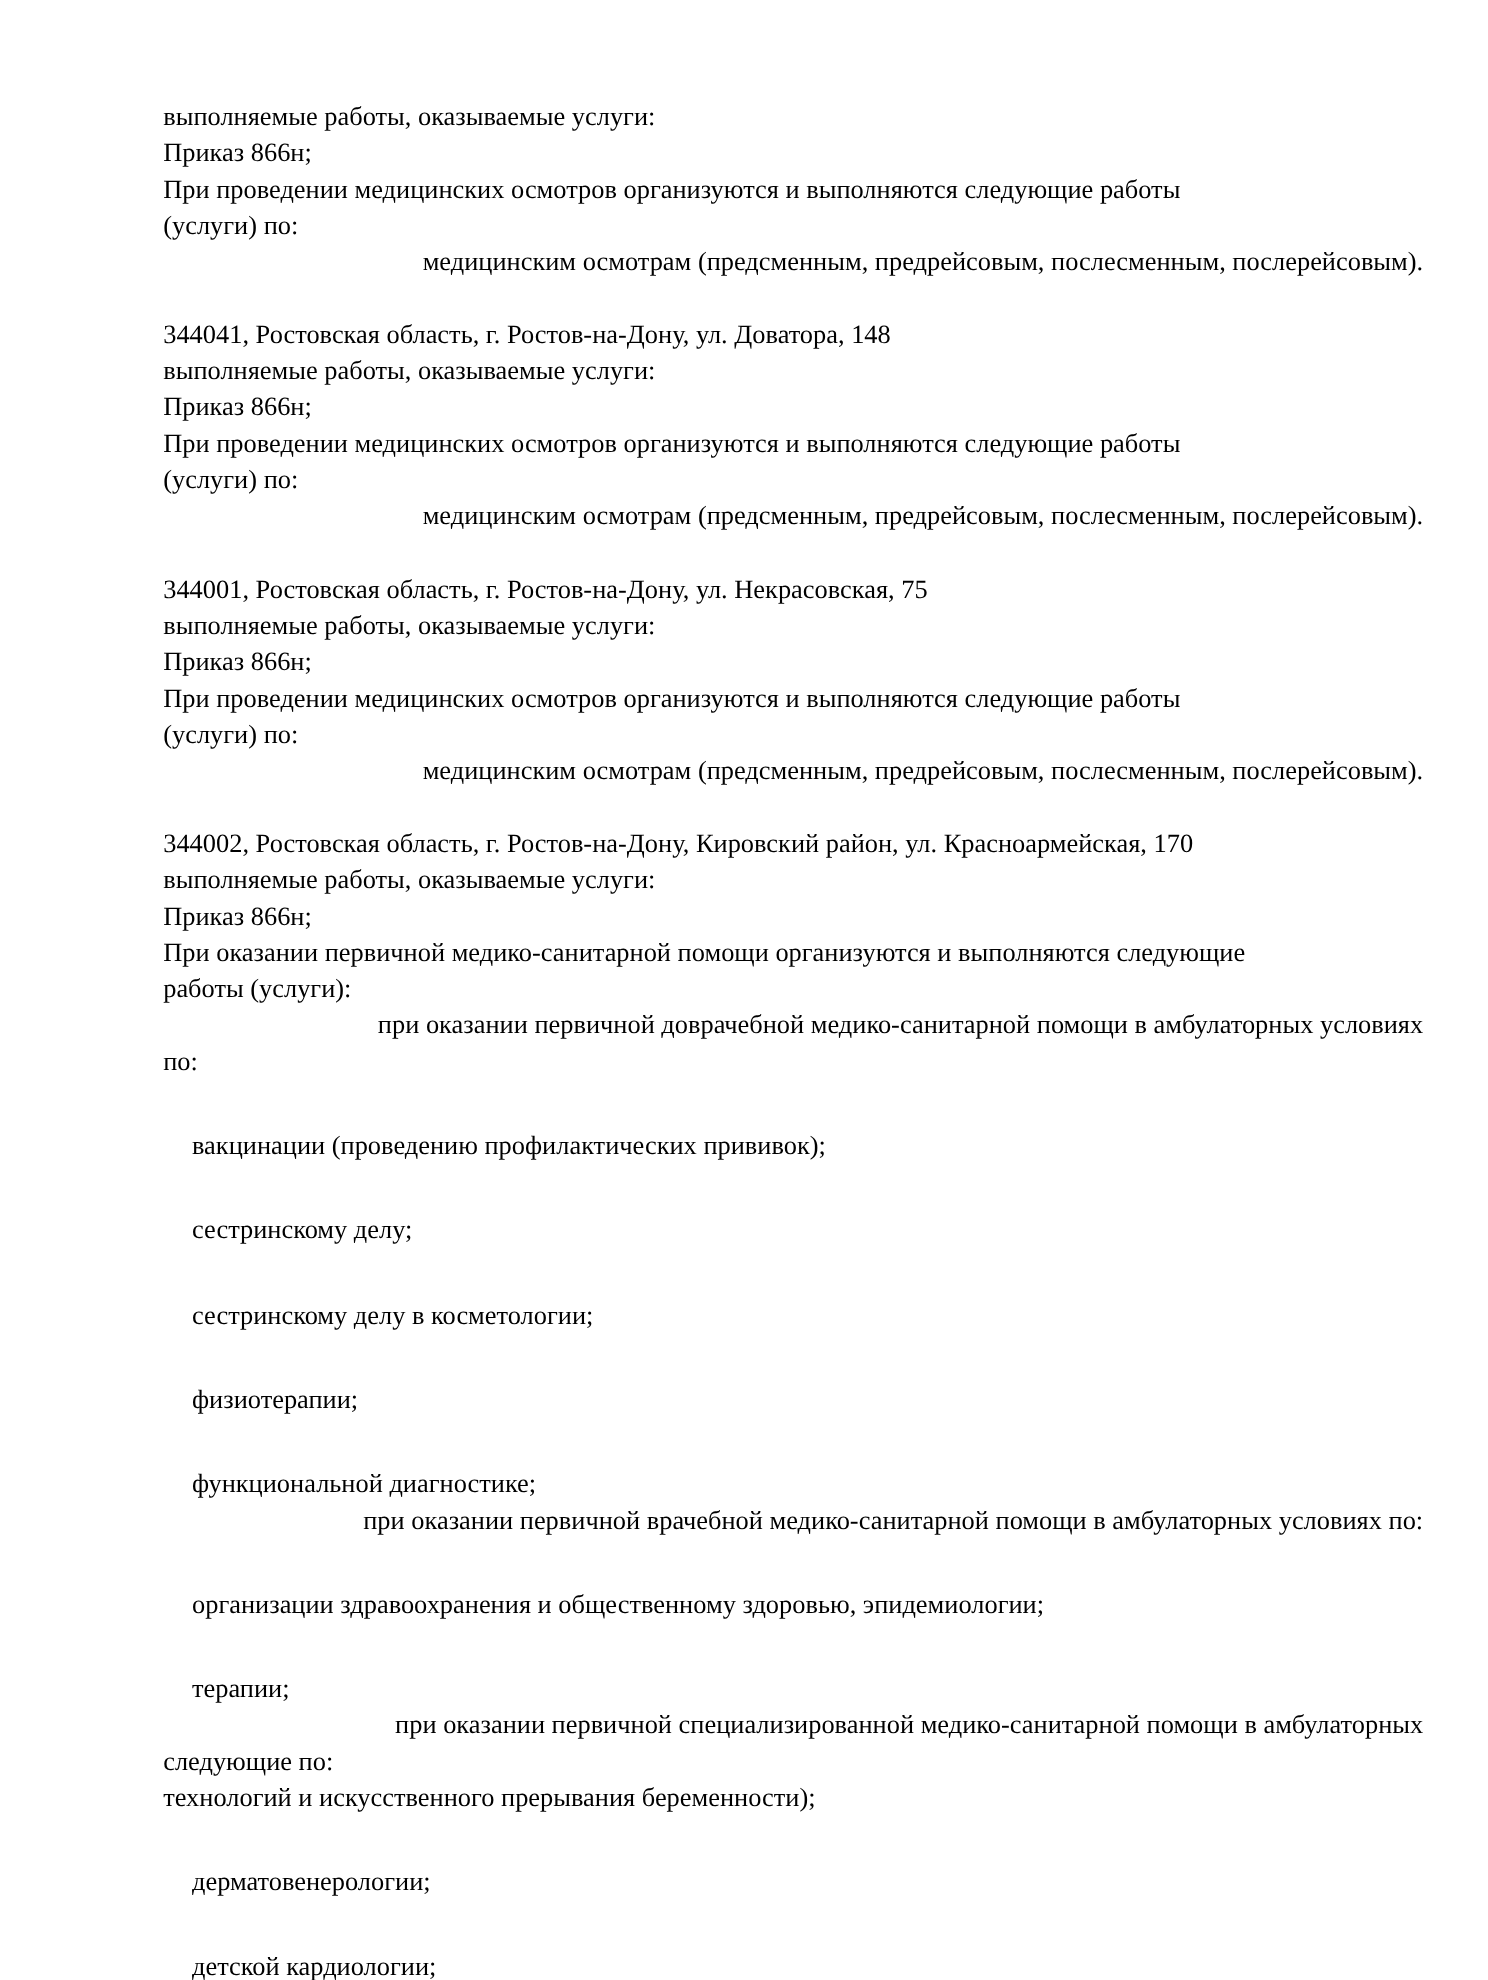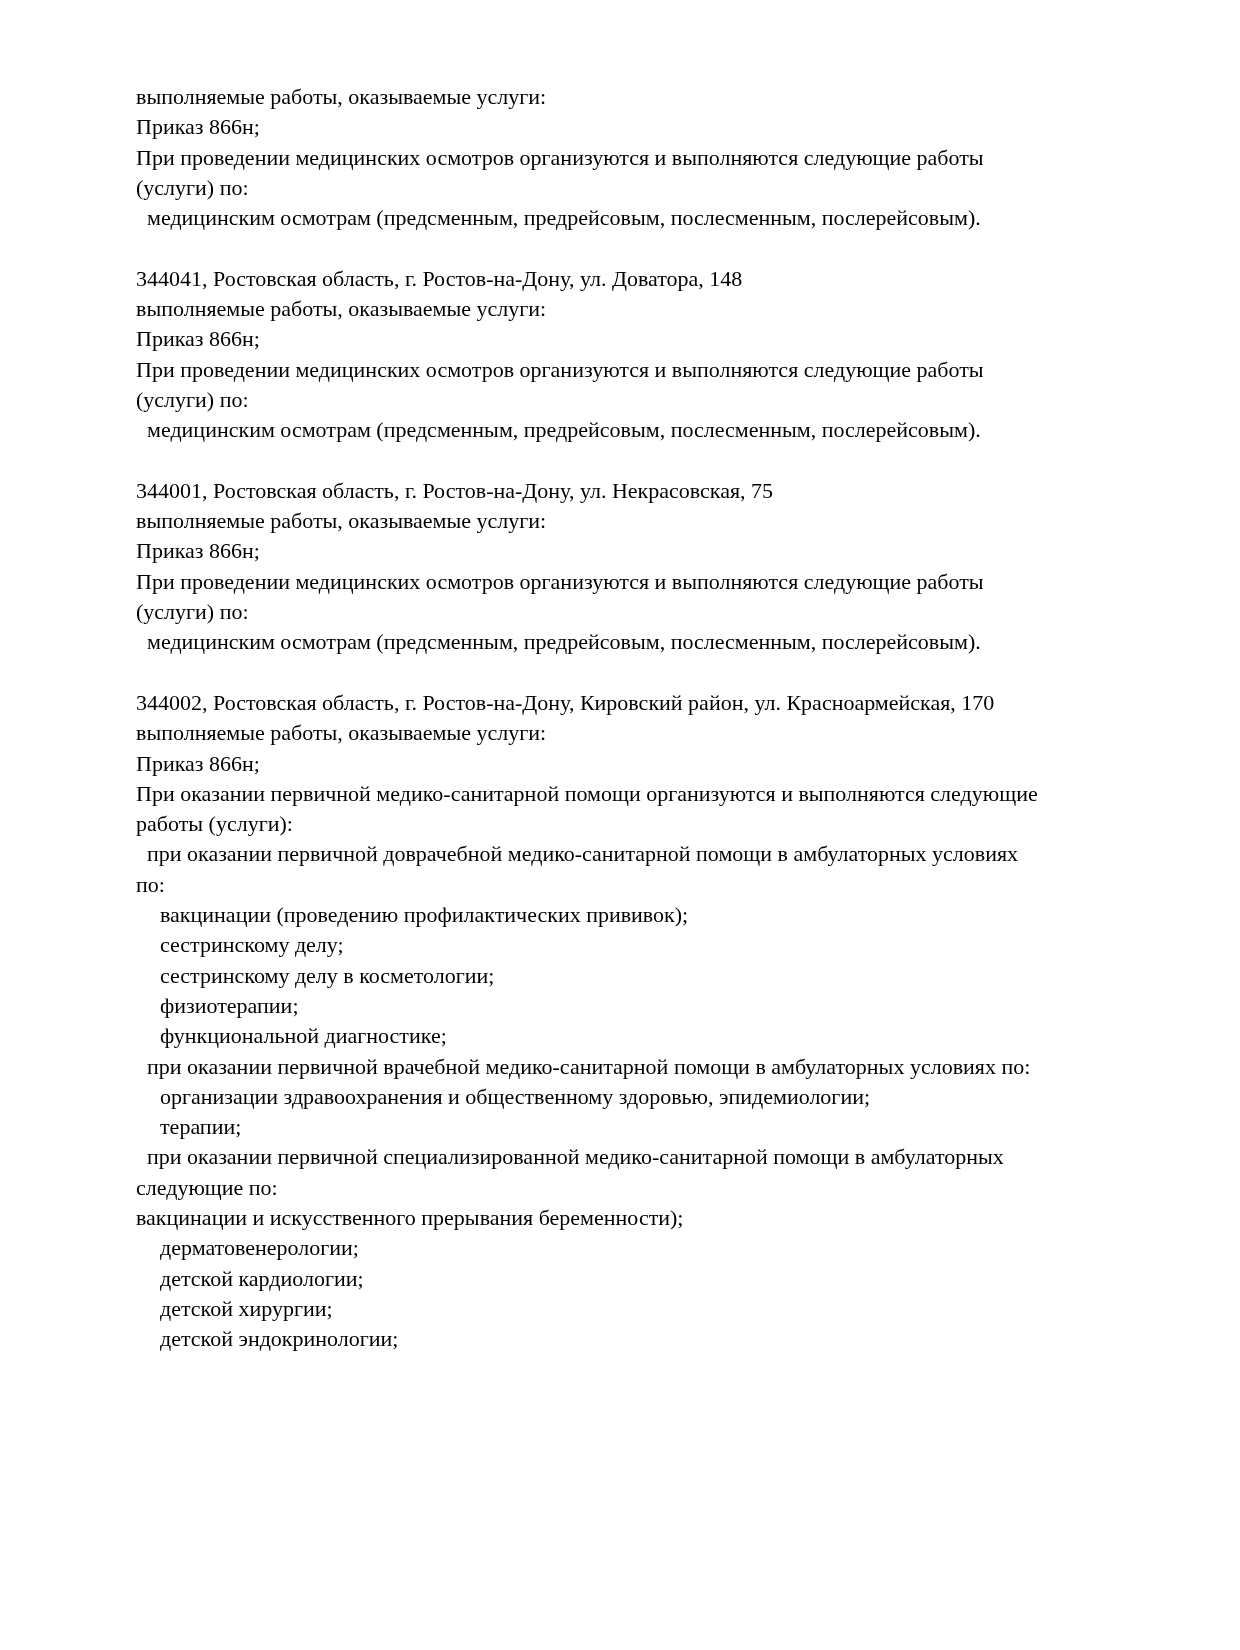--- a/index.html
+++ b/index.html
@@ -21,22 +21,22 @@
     top: 82px;
     left: 136px;
     width: 1050px;
   }
   .line {
     line-height: 30.3px;
     height: 30.3px;
     white-space: nowrap;
   }
   .i0 { padding-left: 0; }
-  .i1 { padding-left: 11px; }
-  .i2 { padding-left: 24px; }
+  .i1 { padding-left: 11px; text-align: right; }
+  .i2 { padding-left: 24px; margin-top: 40px; }
   .blank {
     height: 30.3px;
   }
 </style>
 </head>
 <body>
 
 <div class="page">
 
   <div class="block">
@@ -82,20 +82,20 @@
     <div class="line i2">вакцинации (проведению профилактических прививок);</div>
     <div class="line i2">сестринскому делу;</div>
     <div class="line i2">сестринскому делу в косметологии;</div>
     <div class="line i2">физиотерапии;</div>
     <div class="line i2">функциональной диагностике;</div>
     <div class="line i1">при оказании первичной врачебной медико-санитарной помощи в амбулаторных условиях по:</div>
     <div class="line i2">организации здравоохранения и общественному здоровью, эпидемиологии;</div>
     <div class="line i2">терапии;</div>
     <div class="line i1">при оказании первичной специализированной медико-санитарной помощи в амбулаторных</div>
     <div class="line i0">следующие по:</div>
-    <div class="line i0">вакцинации и искусственного прерывания беременности);</div>
+    <div class="line i0">технологий и искусственного прерывания беременности);</div>
     <div class="line i2">дерматовенерологии;</div>
     <div class="line i2">детской кардиологии;</div>
     <div class="line i2">детской хирургии;</div>
     <div class="line i2">детской эндокринологии;</div>
   </div>
 
 </div>
 
 </body></html>

